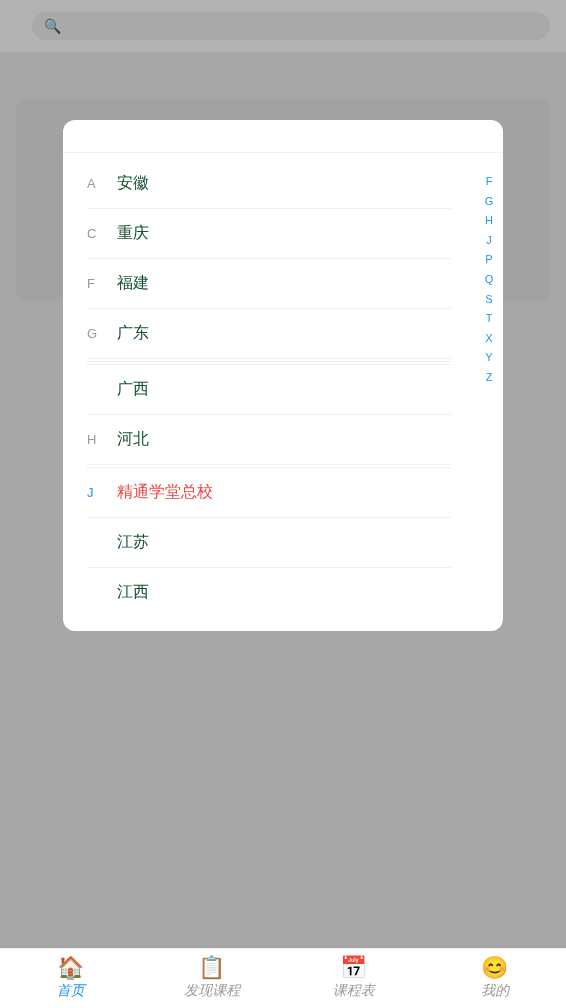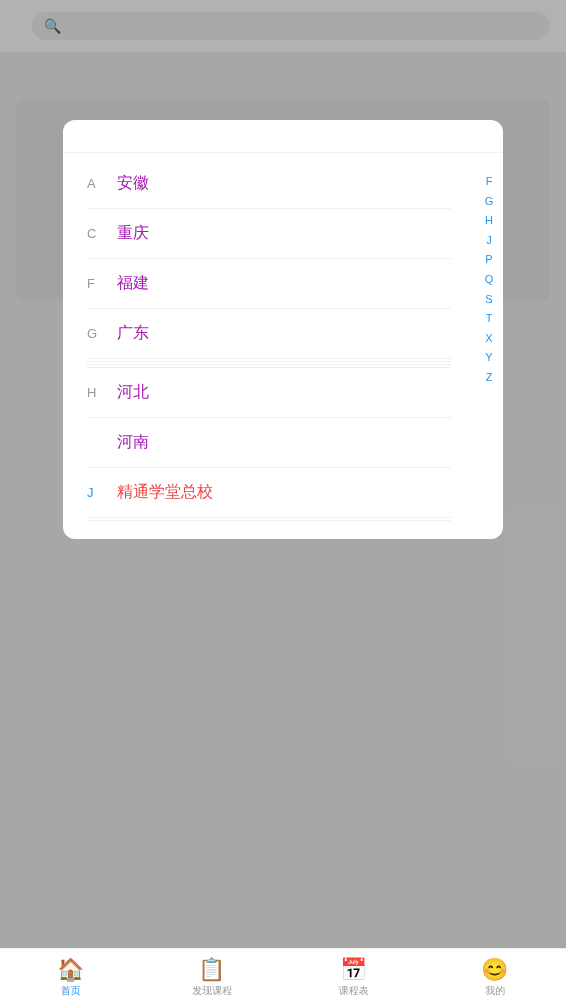--- a/index.html
+++ b/index.html
@@ -111,21 +111,21 @@
     }
     .list-letter {
       font-size: 13px;
       color: #999;
       width: 18px;
       margin-right: 12px;
       flex-shrink: 0;
     }
     .list-label {
       font-size: 16px;
-      color: #a21caf;
+      color: #14532d;
     }
     .list-label.highlight {
       color: #ef4444;
     }
     .list-letter.highlight {
       color: #2196F3;
     }
     .divider-line {
       height: 1px;
       background: #f0f0f0;
@@ -168,22 +168,23 @@
       align-items: center;
       justify-content: center;
       gap: 3px;
       cursor: pointer;
     }
     .nav-icon {
       font-size: 22px;
       line-height: 1;
     }
     .nav-label {
-      font-size: 10px;
+      font-size: 14px;
       color: #999;
+      font-style: italic;
     }
     .nav-item.active .nav-label {
       color: #2196F3;
     }
     .nav-item.active .nav-icon {
       color: #2196F3;
     }
 
     .bg-placeholder {
       height: 200px;
@@ -236,37 +237,45 @@
           <span class="list-label">福建</span>
         </div>
         <div class="divider-line"></div>
         <div class="list-item">
           <span class="list-letter">G</span>
           <span class="list-label">广东</span>
         </div>
         <div class="divider-line"></div>
         <div class="divider-line"></div>
         <div class="divider-line"></div>
+        <div class="list-item">
+          <span class="list-letter"></span>
+          <span class="list-label">广西</span>
+        </div>
         <div class="divider-line"></div>
         <div class="list-item">
           <span class="list-letter">H</span>
           <span class="list-label">河北</span>
         </div>
         <div class="divider-line"></div>
-        <div class="list-item">
-          <span class="list-letter"></span>
-          <span class="list-label">河南</span>
-        </div>
         <div class="divider-line"></div>
         <div class="list-item">
           <span class="list-letter highlight">J</span>
           <span class="list-label highlight">精通学堂总校</span>
         </div>
         <div class="divider-line"></div>
-        <div class="divider-line"></div>
+        <div class="list-item">
+          <span class="list-letter"></span>
+          <span class="list-label">江苏</span>
+        </div>
+        <div class="divider-line"></div>
+        <div class="list-item">
+          <span class="list-letter"></span>
+          <span class="list-label">江西</span>
+        </div>
       </div>
     <div class="side-index" id="side-index">
 
     <span class="side-letter">F</span>
         <span class="side-letter">G</span>
         <span class="side-letter">H</span>
         <span class="side-letter">J</span>
         <span class="side-letter">P</span>
         <span class="side-letter">Q</span>
         <span class="side-letter">S</span>

